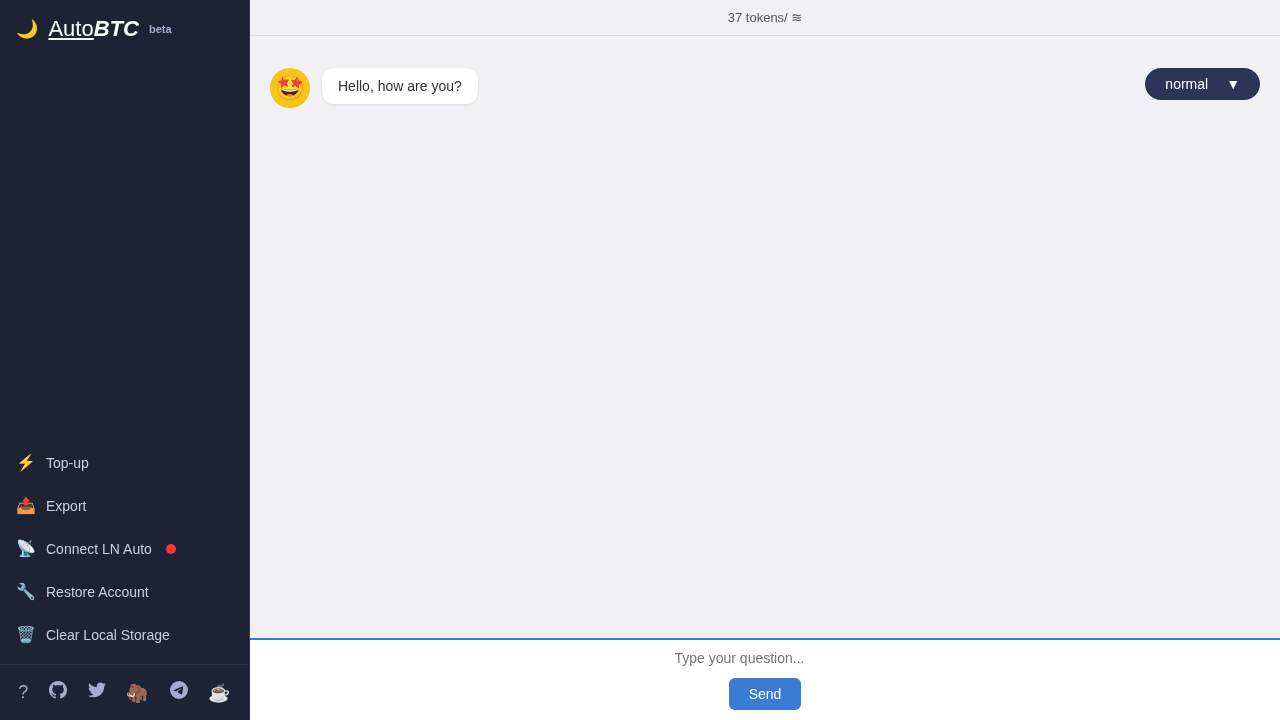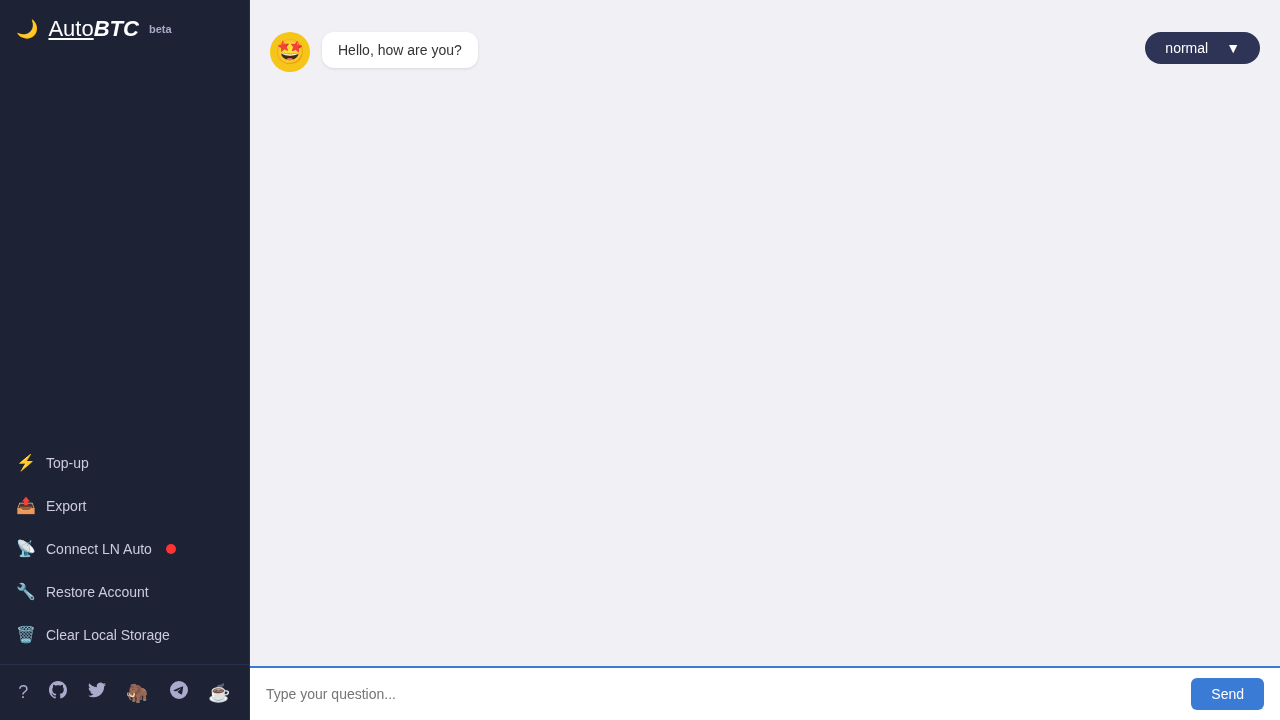--- a/index.html
+++ b/index.html
@@ -220,20 +220,21 @@
       gap: 18px;
     }
 
     .chat-input-area {
       padding: 10px 16px;
       background: #ffffff;
       border-top: 2px solid #3a7bd5;
       display: flex;
       align-items: center;
       gap: 12px;
+      flex-direction: column;
     }
 
     .chat-input {
       flex: 1;
       border: none;
       outline: none;
       font-size: 14px;
       color: #333;
       background: transparent;
     }
@@ -319,20 +320,23 @@
       <svg width="18" height="18" viewBox="0 0 24 24" fill="currentColor" style="color:#aaaacc">
         <path d="M11.944 0A12 12 0 0 0 0 12a12 12 0 0 0 12 12 12 12 0 0 0 12-12A12 12 0 0 0 12 0a12 12 0 0 0-.056 0zm4.962 7.224c.1-.002.321.023.465.14a.506.506 0 0 1 .171.325c.016.093.036.306.02.472-.18 1.898-.962 6.502-1.36 8.627-.168.9-.499 1.201-.82 1.23-.696.065-1.225-.46-1.9-.902-1.056-.693-1.653-1.124-2.678-1.8-1.185-.78-.417-1.21.258-1.91.177-.184 3.247-2.977 3.307-3.23.007-.032.014-.15-.056-.212s-.174-.041-.249-.024c-.106.024-1.793 1.14-5.061 3.345-.48.33-.913.49-1.302.48-.428-.008-1.252-.241-1.865-.44-.752-.245-1.349-.374-1.297-.789.027-.216.325-.437.893-.663 3.498-1.524 5.83-2.529 6.998-3.014 3.332-1.386 4.025-1.627 4.476-1.635z"></path>
       </svg>
     </span>
     <span class="footer-icon">☕</span>
   </div>
 </aside>
 
 <main class="main">
 
+  <div class="chat-header">
+    <span class="tokens-count">37 tokens/ ≋</span>
+  </div>
 
   <div class="chat-area">
     <div class="first-message-area">
       <div class="avatar-circle">
         <span class="avatar-emoji">🤩</span>
       </div>
       <div class="message-bubble">Hello, how are you?</div>
       <button class="mode-dropdown">
         <span>normal</span>
         <span>▼</span>

